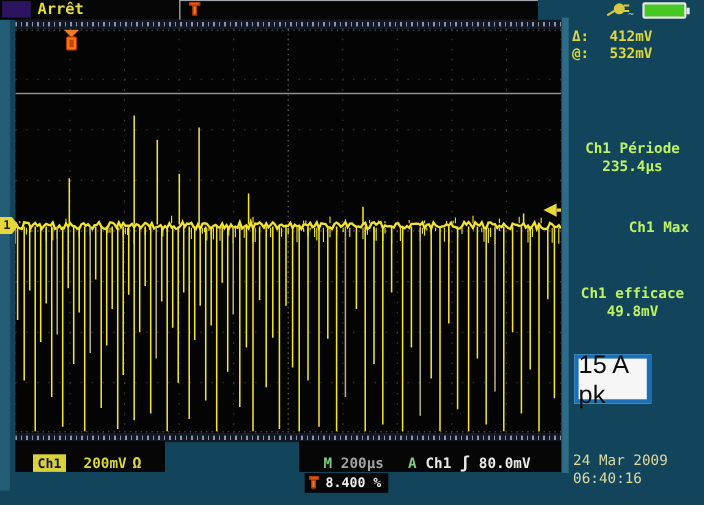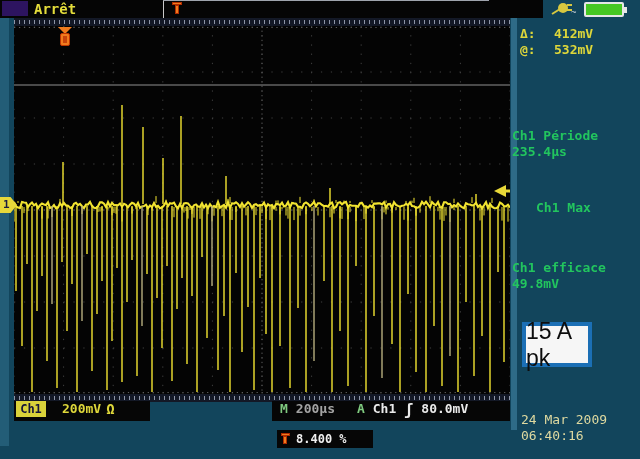--- a/index.html
+++ b/index.html
@@ -6,21 +6,21 @@
   body { background:#333; }
   .scope {
     position:relative; width:640px; height:459px;
     background:#12455c; overflow:hidden;
     font-family:"DejaVu Sans Mono","Liberation Mono",monospace;
   }
   .edge-strip-left  { position:absolute; left:0; top:14px; width:9px;  height:432px; background:#235d77; }
   .edge-strip-right { position:absolute; left:511px; top:16px; width:6px; height:414px; background:#2e6b87; }
 
   
-  .topbar { position:absolute; left:0; top:0; width:543px; height:18px; background:#050505; }
+  .topbar { position:absolute; left:0; top:0; width:489px; height:18px; background:#050505; }
   .logo-square { position:absolute; left:2px; top:1px; width:26px; height:15px; background:#2d1460; }
   .acq-status { position:absolute; left:34px; top:1px; color:#e4dd3b; font-weight:bold; font-size:14px; }
   .record-divider { position:absolute; left:163px; top:0; width:1px; height:18px; background:#c9c9c9; }
   .record-topline { position:absolute; left:163px; top:0; width:326px; height:1px; background:#9fa4ad; }
   .t-icon { position:absolute; }
   .t-icon .bar  { position:absolute; left:0; top:0; width:10px; height:3px; background:#f07c1e; border:1px solid #b02c00; }
   .t-icon .stem { position:absolute; left:3px; top:3px; width:4px; height:9px; background:#f07c1e; border:1px solid #b02c00; }
   .t-top { left:172px; top:2px; width:10px; height:13px; }
 
   
@@ -48,41 +48,41 @@
 
   .ch1-marker { position:absolute; left:0; top:197px; width:17px; height:16px; background:#e6d73a;
     clip-path:polygon(0 0,62% 0,100% 50%,62% 100%,0 100%);
     color:#1c1c40; font-size:11px; font-weight:bold; text-align:left; line-height:16px; padding-left:3px; }
 
   
   .cursor-readout { position:absolute; left:516px; top:26px; width:120px; color:#ded73a;
     font-weight:bold; font-size:13px; line-height:16px; }
   .cursor-row { display:flex; }
   .cursor-row .lbl { width:38px; padding-left:4px; }
-  .measure { position:absolute; left:512px; width:126px; text-align:left; color:#22c55e;
+  .measure { position:absolute; left:512px; width:126px; text-align:center; color:#bef264;
     font-weight:bold; font-size:13px; line-height:16px; }
   .m0 { top:128px; } .m1 { top:200px;margin-left:24px; } .m2 { top:260px; }
 
   .annotation-box { position:absolute; left:522px; top:322px; width:70px; height:45px;
     background:#f6f6f6; border:4px solid #1b6fb5; display:flex; align-items:center; justify-content:center;
     font-family:"Liberation Sans","DejaVu Sans",sans-serif; font-size:23px; color:#0d0d0d; }
 
   
-  .readout { position:absolute; top:401px; height:20px; background:#060606; color:#ded73a;
-    font-weight:bold; font-size:13px; display:flex; align-items:flex-start; }
+  .readout { position:absolute; top:401px; height:28px; background:#060606; color:#ded73a;
+    font-weight:bold; font-size:13px; display:flex; align-items:flex-end;padding-left:14px; }
   .ch-readout { left:14px; width:136px; }
   .ch-badge { margin-left:2px; width:30px; height:16px; background:#d9d23a; color:#15153a;
     font-size:12px; font-weight:bold; display:flex; align-items:center; justify-content:center; }
   .ch-scale { margin-left:16px; } .ch-coupling { margin-left:5px; font-size:14px; }
   .horiz-readout { left:272px; width:238px; }
   .horiz-readout .green { color:#7fca7f; } .horiz-readout .pale { color:#a3a3a3; } .horiz-readout .white { color:#eaeaea; }
   .horiz-readout span { margin-left:8px; }
   .slope-glyph { font-size:15px; }
 
-  .percent-box { position:absolute; left:277px; top:430px; width:96px; height:18px; background:#060606;
+  .percent-box { position:absolute; left:277px; top:430px; width:76px; height:18px; background:#060606;
     display:flex; align-items:center; color:#efefef; font-size:12px; font-weight:bold; }
   .percent-box .t-mini { position:relative; width:10px; height:13px; margin:0 5px 0 4px; }
   .percent-box .t-mini .bar { position:absolute; left:0; top:0; width:9px; height:3px; background:#f07c1e; border:1px solid #b02c00;}
   .percent-box .t-mini .stem { position:absolute; left:2px; top:3px; width:4px; height:8px; background:#f07c1e; border:1px solid #b02c00;}
 
   .datetime { position:absolute; left:521px; top:412px; color:#ded9a0; font-weight:normal;
     font-size:13px; line-height:16px; }
 </style>
 </head>
 <body>

